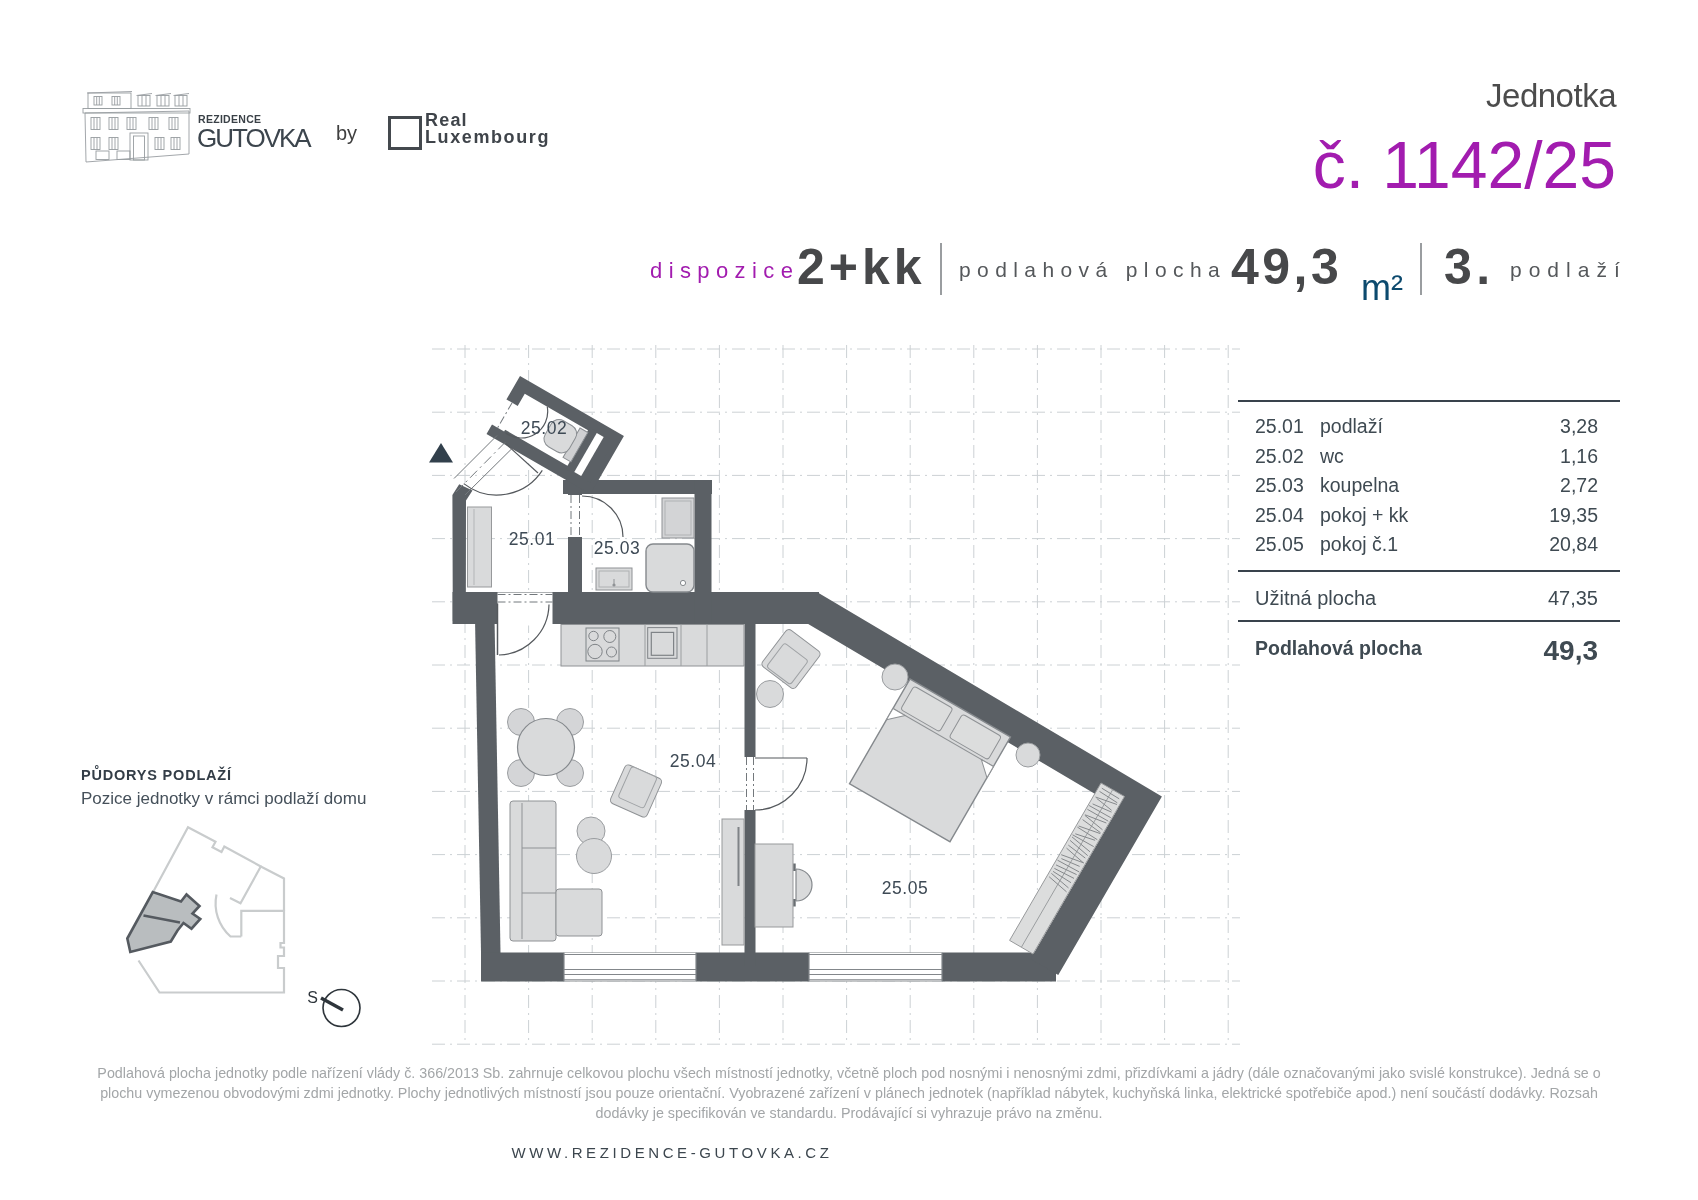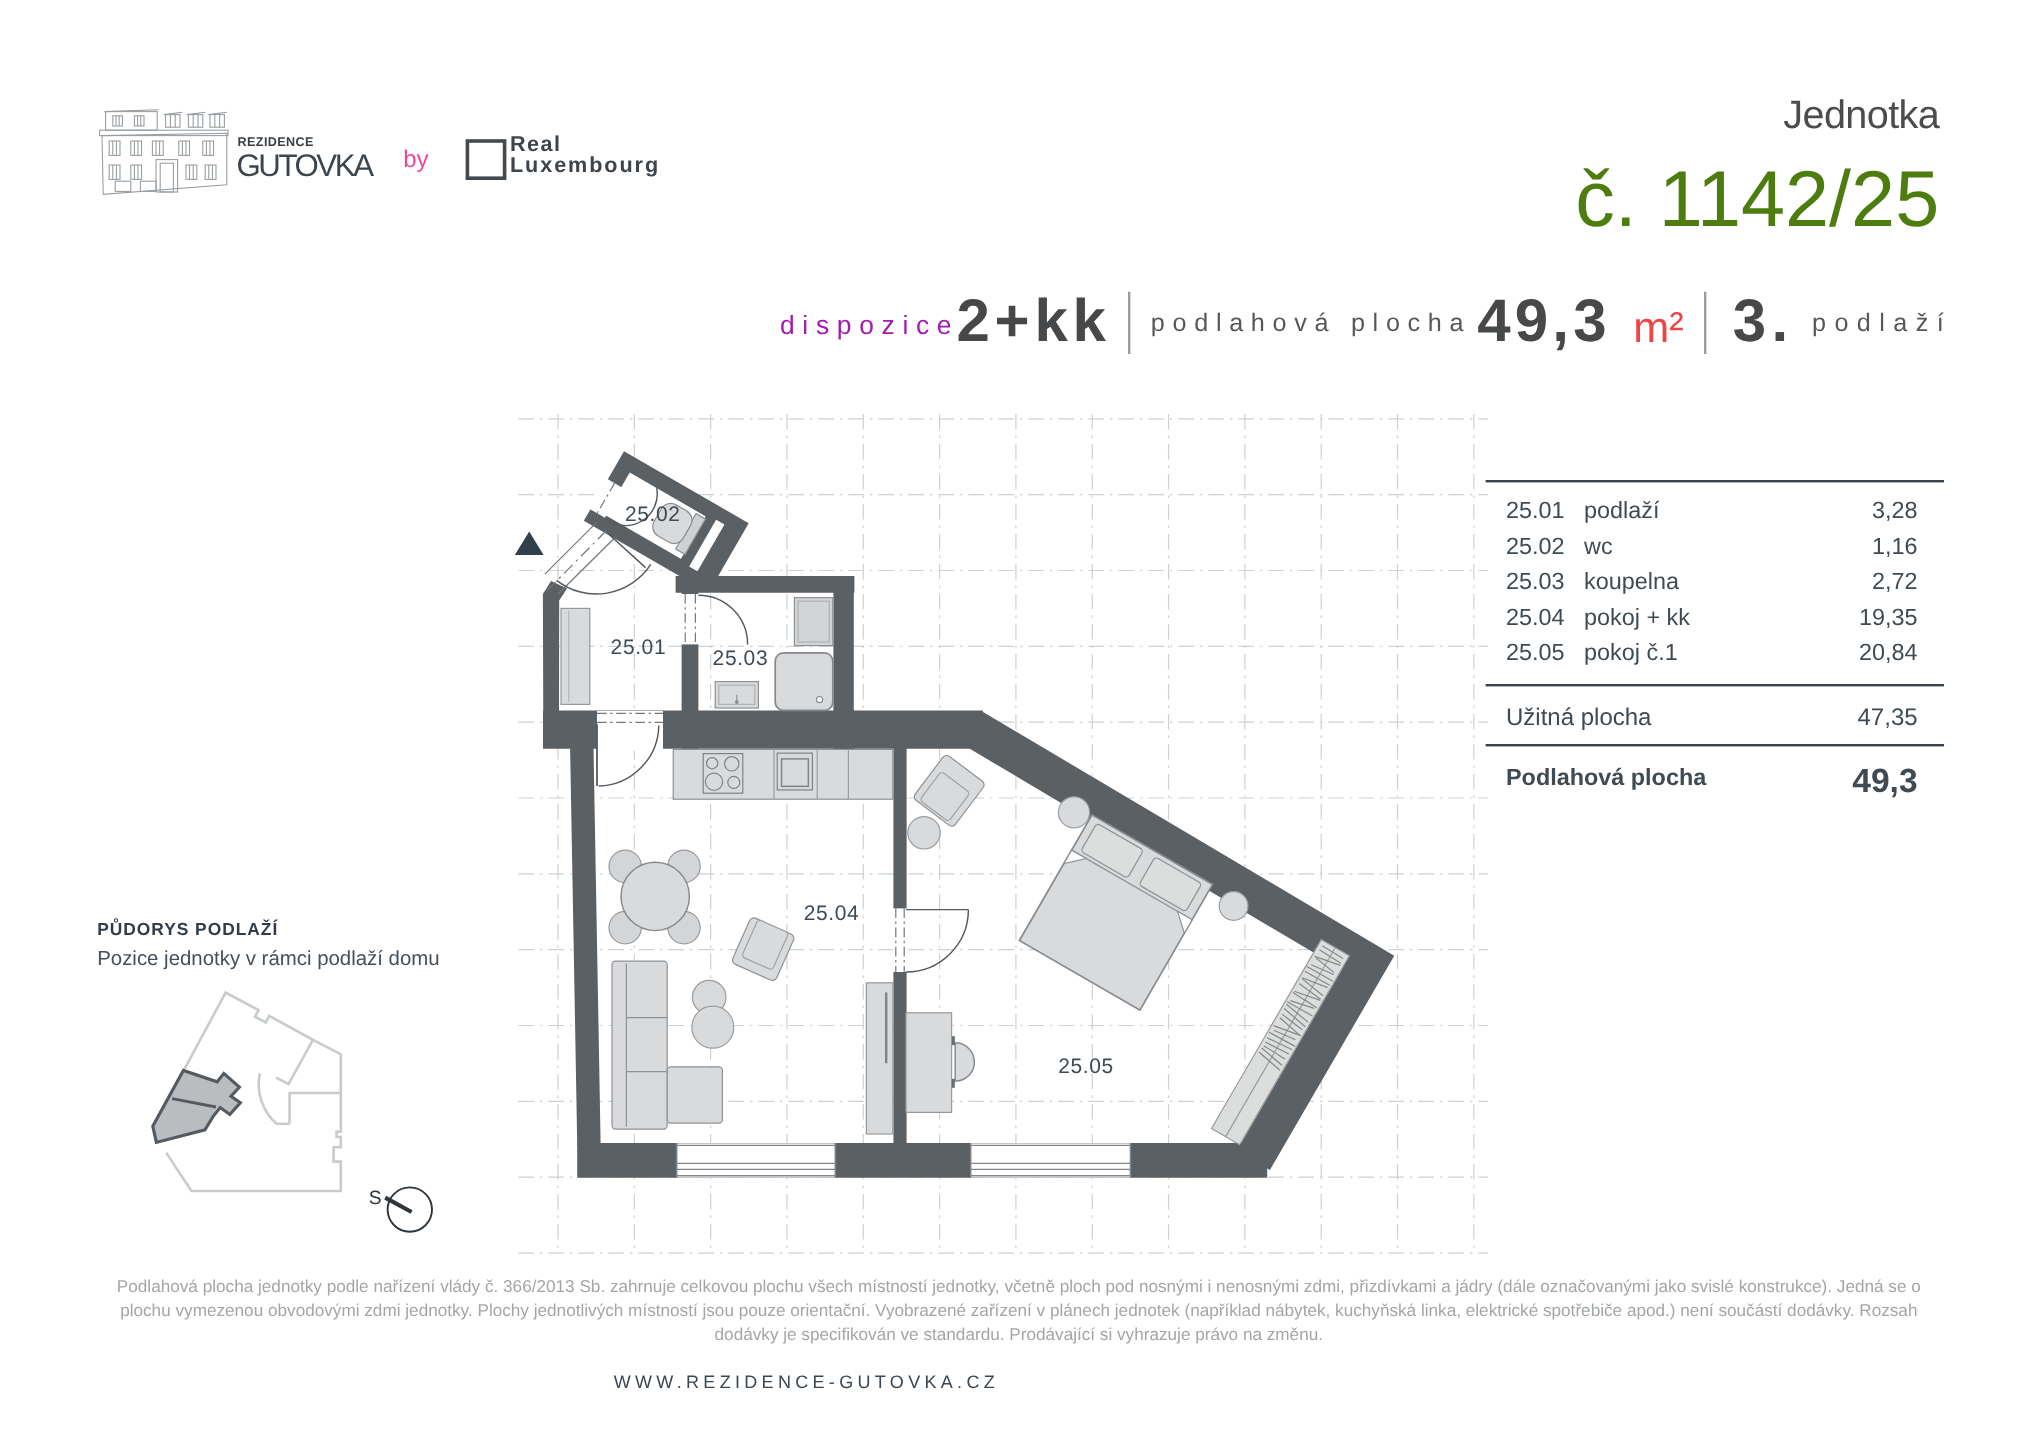--- a/index.html
+++ b/index.html
@@ -354,43 +354,43 @@
 
     <rect x="96" y="151" width="13" height="8.5"></rect>
     <rect x="117" y="151" width="13" height="8.5"></rect>
   </g>
 </svg>
 
 <div class="abs" style="left:198px; top:113px; font-size:10.5px; font-weight:bold; letter-spacing:0.3px; color:#3a4147;">REZIDENCE</div>
 
 <div class="abs" style="left:197px; top:123px; font-size:26px; letter-spacing:-2px; color:#3c454d;">GUTOVKA</div>
 
-<div class="abs" style="left:336px; top:122px; font-size:20px; color:#ec4899;">by</div>
+<div class="abs" style="left:336px; top:122px; font-size:20px; color:#404040;">by</div>
 
 <div class="abs" style="left:388px; top:116px; width:28px; height:28px; border:3px solid #44494e;"></div>
 
 <div class="abs" style="left:425px; top:112px; font-size:18px; font-weight:bold; color:#3f444a; line-height:17px;"><span style="letter-spacing:1.2px;">Real</span><br><span style="letter-spacing:1.6px;">Luxembourg</span></div>
 
 <div class="abs" style="left:1216px; top:77px; width:400px; text-align:right; font-size:33px; letter-spacing:-0.5px; color:#4c4c4c;">Jednotka</div>
 
-<div class="abs" style="left:1016px; top:127px; width:600px; text-align:right; font-size:66px; color:#4d7c0f;">č.&nbsp;1142/25</div>
+<div class="abs" style="left:1016px; top:127px; width:600px; text-align:right; font-size:66px; color:#a21caf;">č.&nbsp;1142/25</div>
 
 <div class="abs" style="left:0px; top:243px; width:1698px; height:52px;">
 
   <span class="abs" style="left:650px; top:15px; font-size:22px; letter-spacing:6.4px; color:#a21caf;">dispozice</span>
 
   <span class="abs" style="left:797px; top:-5px; font-size:50px; font-weight:bold; letter-spacing:4px; color:#47484a;">2+kk</span>
 
   <span class="abs" style="left:940px; top:0px; width:1.6px; height:52px; background:#9a9da0;"></span>
 
   <span class="abs" style="left:959px; top:15px; font-size:21px; letter-spacing:6.4px; color:#55585b;">podlahová plocha</span>
 
   <span class="abs" style="left:1231px; top:-5px; font-size:50px; font-weight:bold; letter-spacing:3.5px; color:#47484a;">49,3</span>
 
-  <span class="abs" style="left:1361px; top:9px; font-size:36px; color:#ef4444;">m²</span>
+  <span class="abs" style="left:1361px; top:24px; font-size:36px; color:#0c4a6e;">m²</span>
 
   <span class="abs" style="left:1420px; top:0px; width:1.6px; height:52px; background:#9a9da0;"></span>
 
   <span class="abs" style="left:1444px; top:-5px; font-size:50px; font-weight:bold; letter-spacing:4.5px; color:#47484a;">3.</span>
 
   <span class="abs" style="left:1510px; top:15px; font-size:21px; letter-spacing:7px; color:#55585b;">podlaží</span>
 </div>
 
 <div class="abs" style="left:1238px; top:400px; width:382px; color:#3f4a52;">
 

